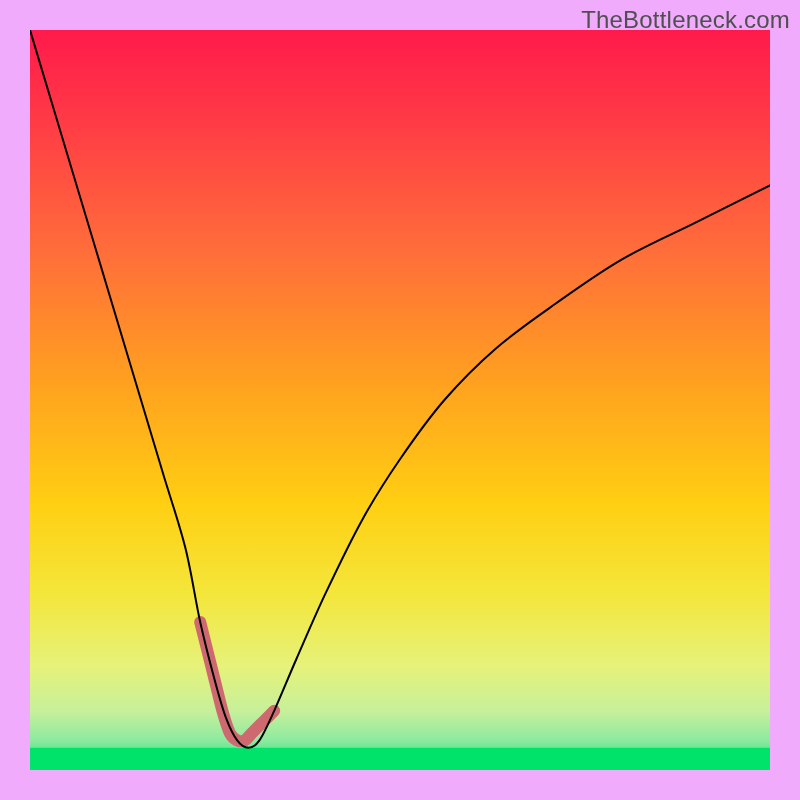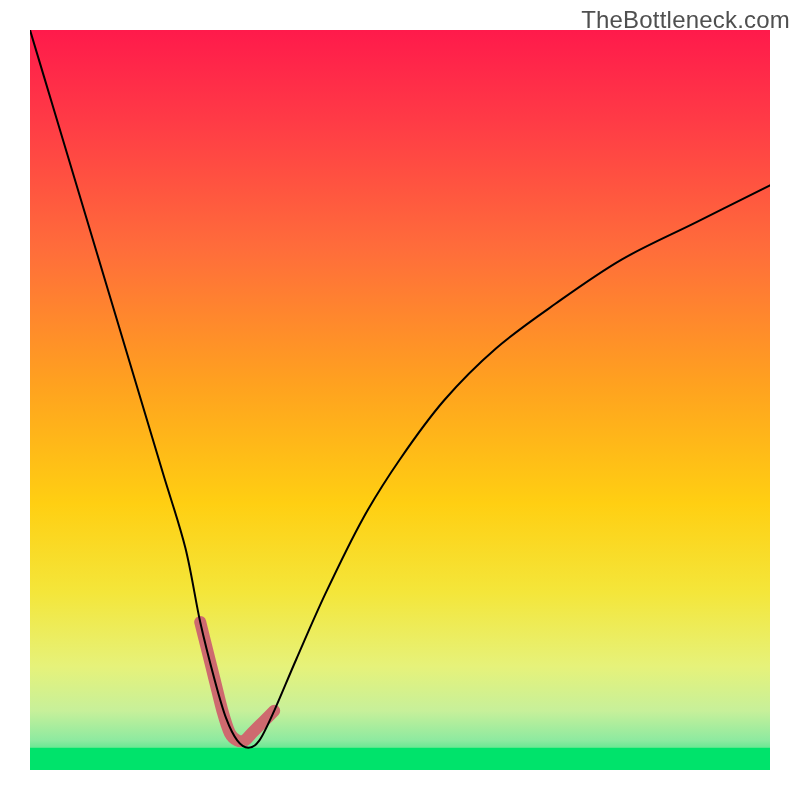--- a/index.html
+++ b/index.html
@@ -8,21 +8,21 @@
     width: 800px;
     height: 800px;
     background: #000;
     overflow: hidden;
     font-family: Arial, Helvetica, sans-serif;
   }
   .stage {
     position: relative;
     width: 800px;
     height: 800px;
-    background: #ffffff;
+    background: #f0abfc;
   }
   .plot-area {
     position: absolute;
     left: 30px;
     top: 30px;
     width: 740px;
     height: 740px;
   }
   .watermark {
     position: absolute;

